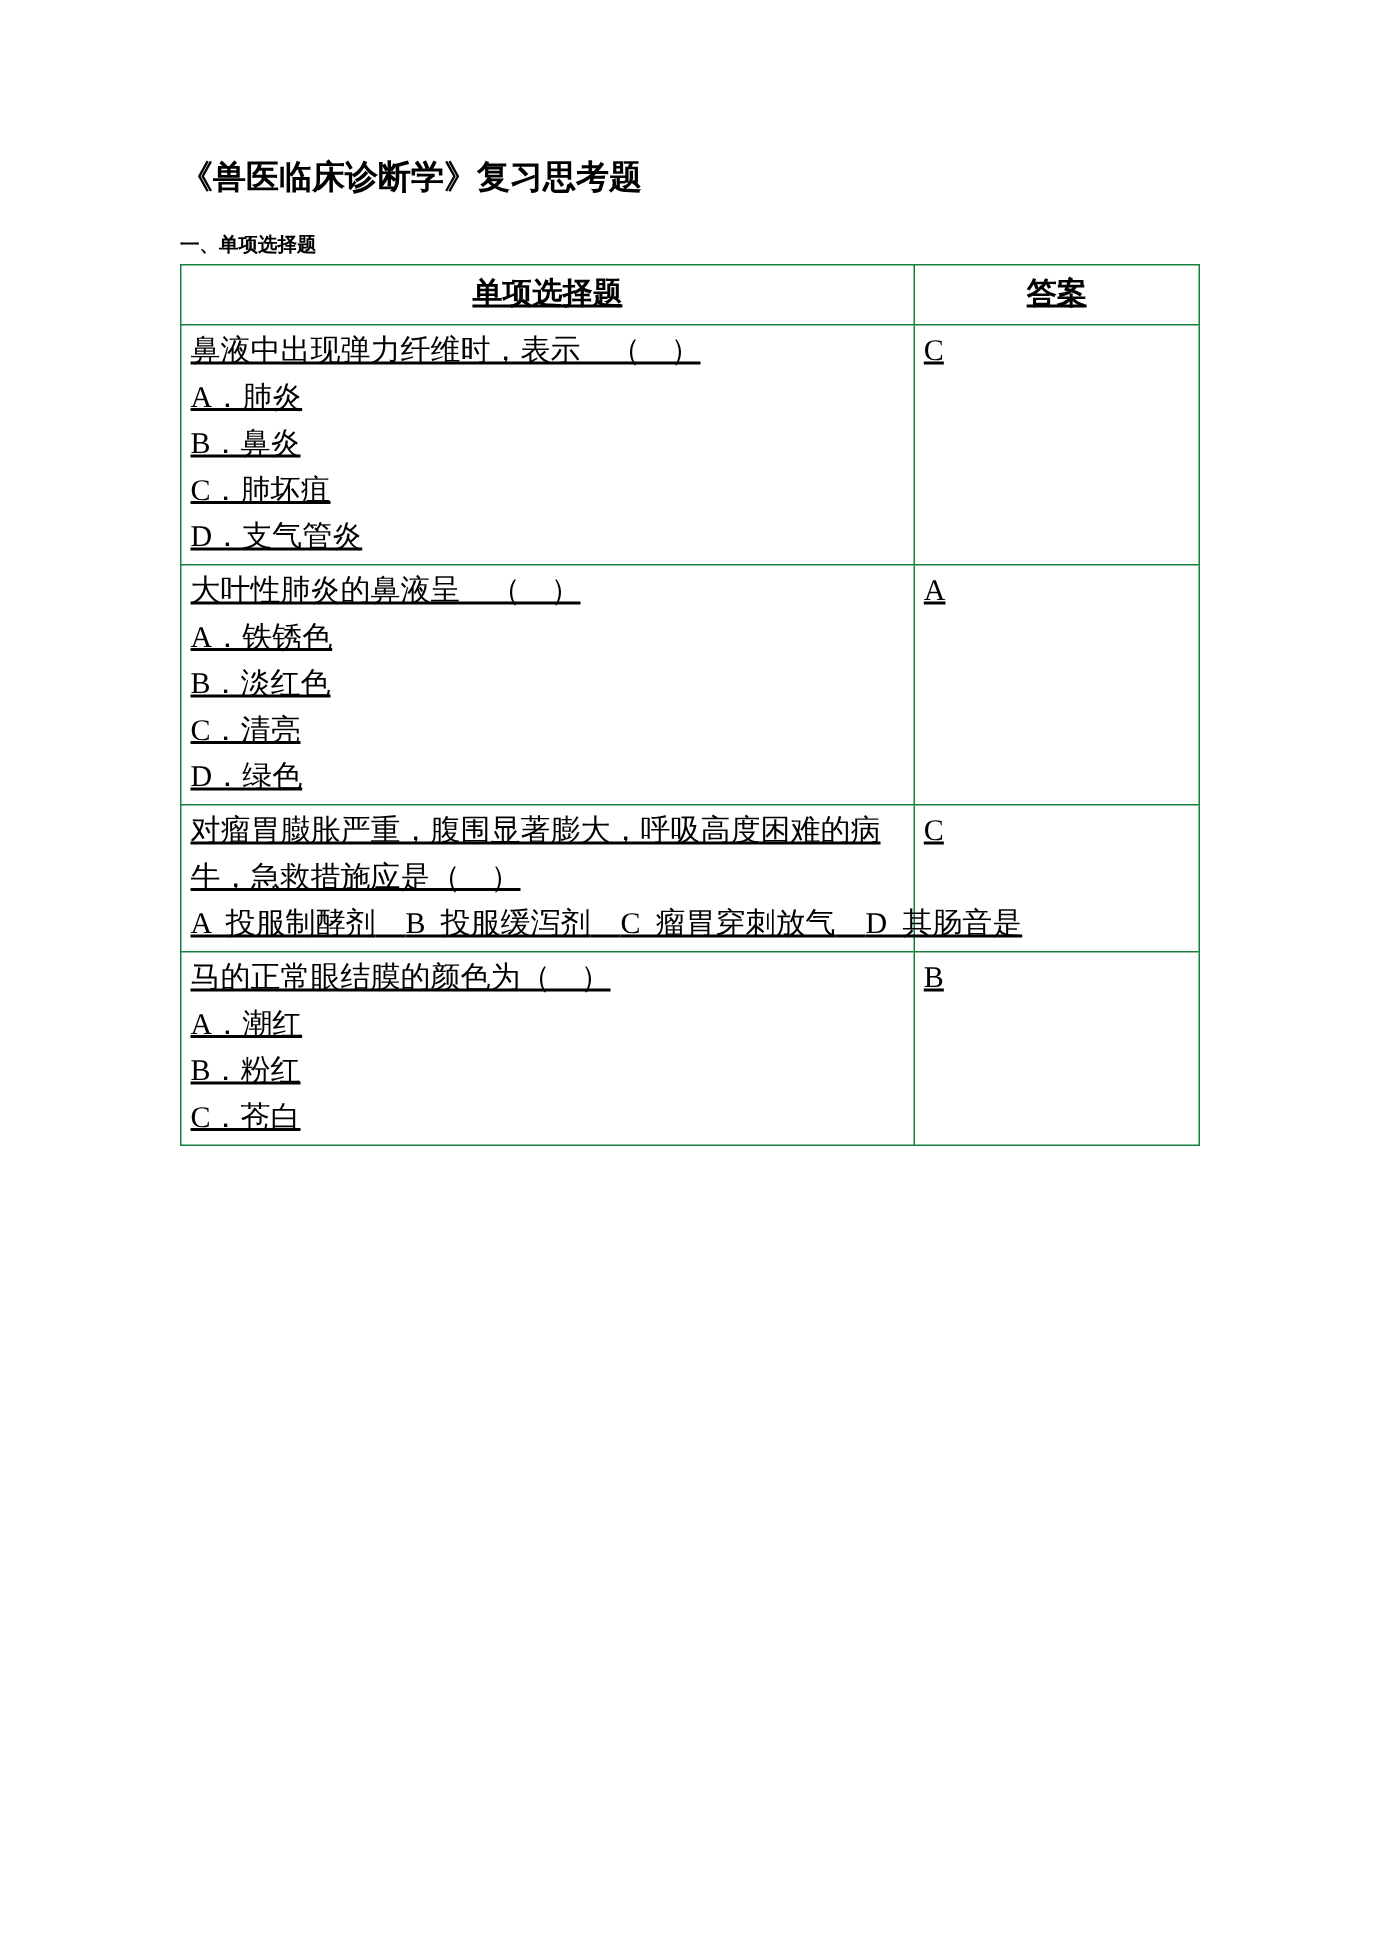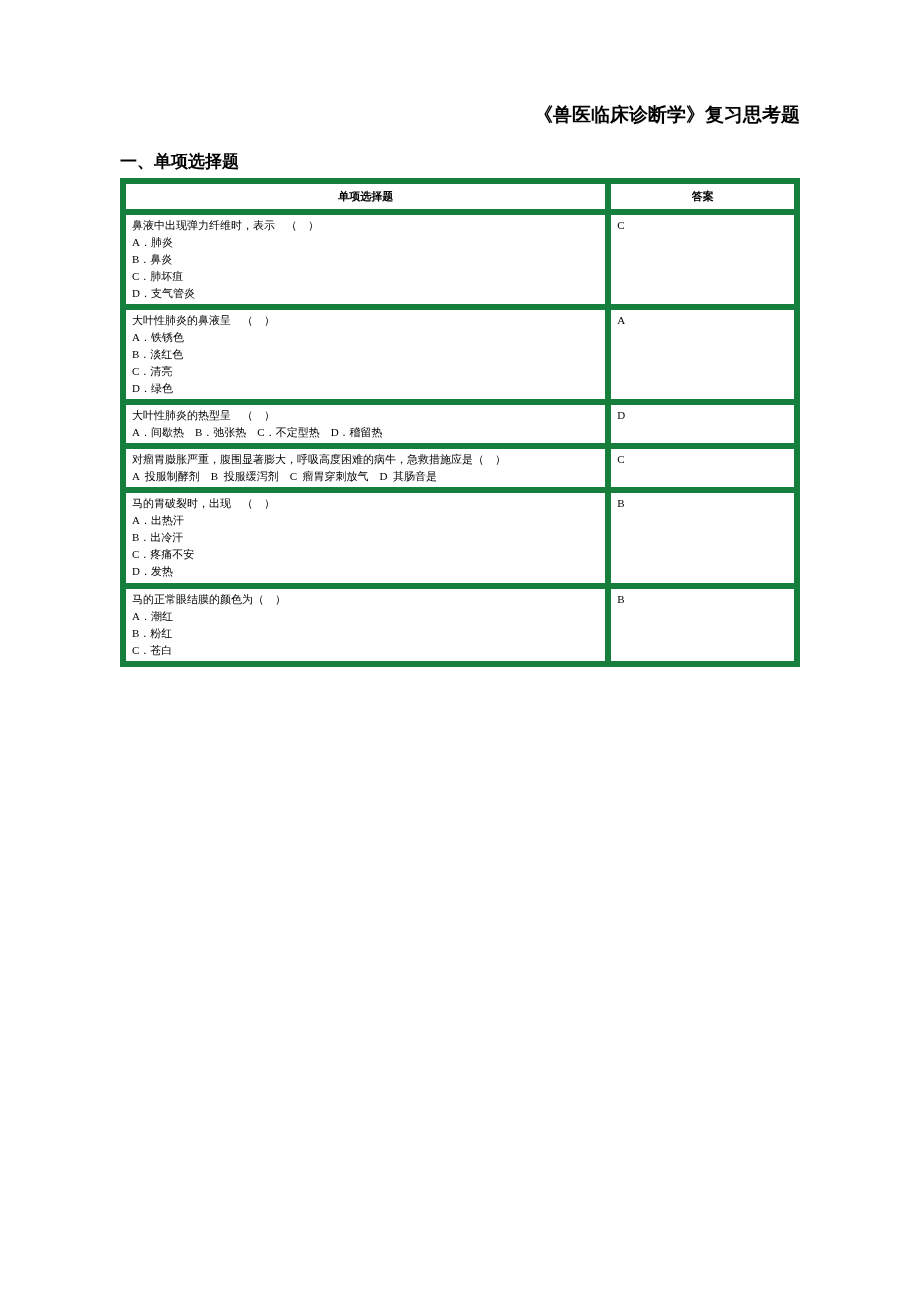--- a/index.html
+++ b/index.html
@@ -7,43 +7,44 @@
       font-family: "SimSun", "宋体", serif;
       background: #ffffff;
       width: 920px;
       padding: 100px 120px 60px 120px;
       font-size: 15px;
       line-height: 1.6;
       color: #000;
     }
     .title {
       font-family: "SimHei", "黑体", sans-serif;
-      font-size: 19px;
+      font-size: 22px;
       font-weight: bold;
-      text-align: right;
+      text-align: left;
       margin-bottom: 18px;
     }
     .section-header {
       font-family: Liberation Serif, serif;
       font-weight: bold;
-      font-size: 17px;
+      font-size: 13px;
       margin-bottom: 2px;
     }
     table {
       border-collapse: collapse;
       width: 100%;
       table-layout: fixed;
     }
     th, td {
-      border: 6px solid #15803d;
+      border: 1px solid #15803d;
       padding: 2px 6px;
       vertical-align: top;
       text-align: left;
-      font-size: 11px;
+      font-size: 20px;
       line-height: 1.55;
+      text-decoration: underline;
     }
     th {
       font-family: "SimHei", "黑体", sans-serif;
       font-weight: bold;
       text-align: center;
       padding: 4px 6px;
     }
     col.q { width: 72%; }
     col.a { width: 28%; }
     .opt-line { white-space: pre; }
@@ -83,41 +84,24 @@
           <div class="q-stem">大叶性肺炎的鼻液呈　（　）</div>
           <div class="q-opt">A．铁锈色</div>
           <div class="q-opt">B．淡红色</div>
           <div class="q-opt">C．清亮</div>
           <div class="q-opt">D．绿色</div>
         </td>
         <td>A</td>
       </tr>
       <tr>
         <td>
-          <div class="q-stem">大叶性肺炎的热型呈　（　）</div>
-          <div class="opt-line"><span>A．间歇热</span>    <span>B．弛张热</span>    <span>C．不定型热</span>    <span>D．稽留热</span></div>
-        </td>
-        <td>D</td>
-      </tr>
-      <tr>
-        <td>
           <div class="q-stem">对瘤胃臌胀严重，腹围显著膨大，呼吸高度困难的病牛，急救措施应是（　）</div>
           <div class="opt-line"><span>A  投服制酵剂</span>    <span>B  投服缓泻剂</span>    <span>C  瘤胃穿刺放气</span>    <span>D  其肠音是</span></div>
         </td>
         <td>C</td>
-      </tr>
-      <tr>
-        <td>
-          <div class="q-stem">马的胃破裂时，出现　（　）</div>
-          <div class="q-opt">A．出热汗</div>
-          <div class="q-opt">B．出冷汗</div>
-          <div class="q-opt">C．疼痛不安</div>
-          <div class="q-opt">D．发热</div>
-        </td>
-        <td>B</td>
       </tr>
       <tr>
         <td>
           <div class="q-stem">马的正常眼结膜的颜色为（　）</div>
           <div class="q-opt">A．潮红</div>
           <div class="q-opt">B．粉红</div>
           <div class="q-opt">C．苍白</div>
         </td>
         <td>B</td>
       </tr>

